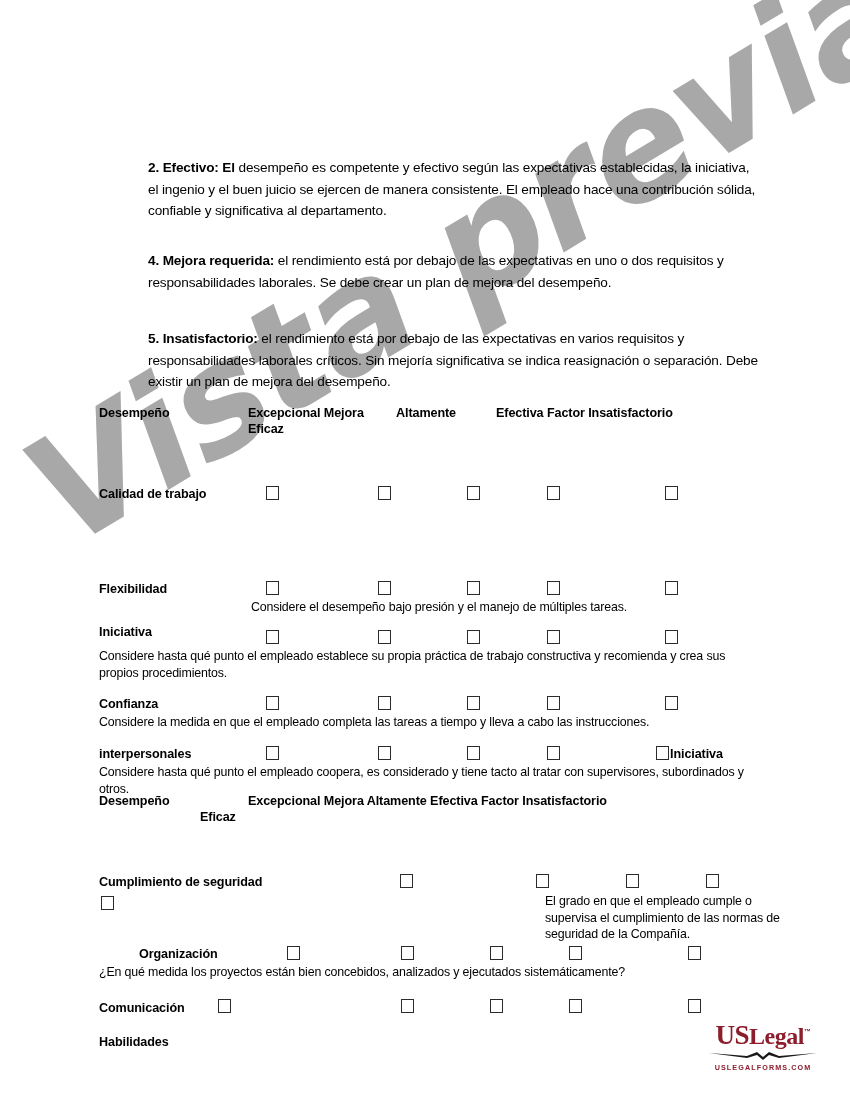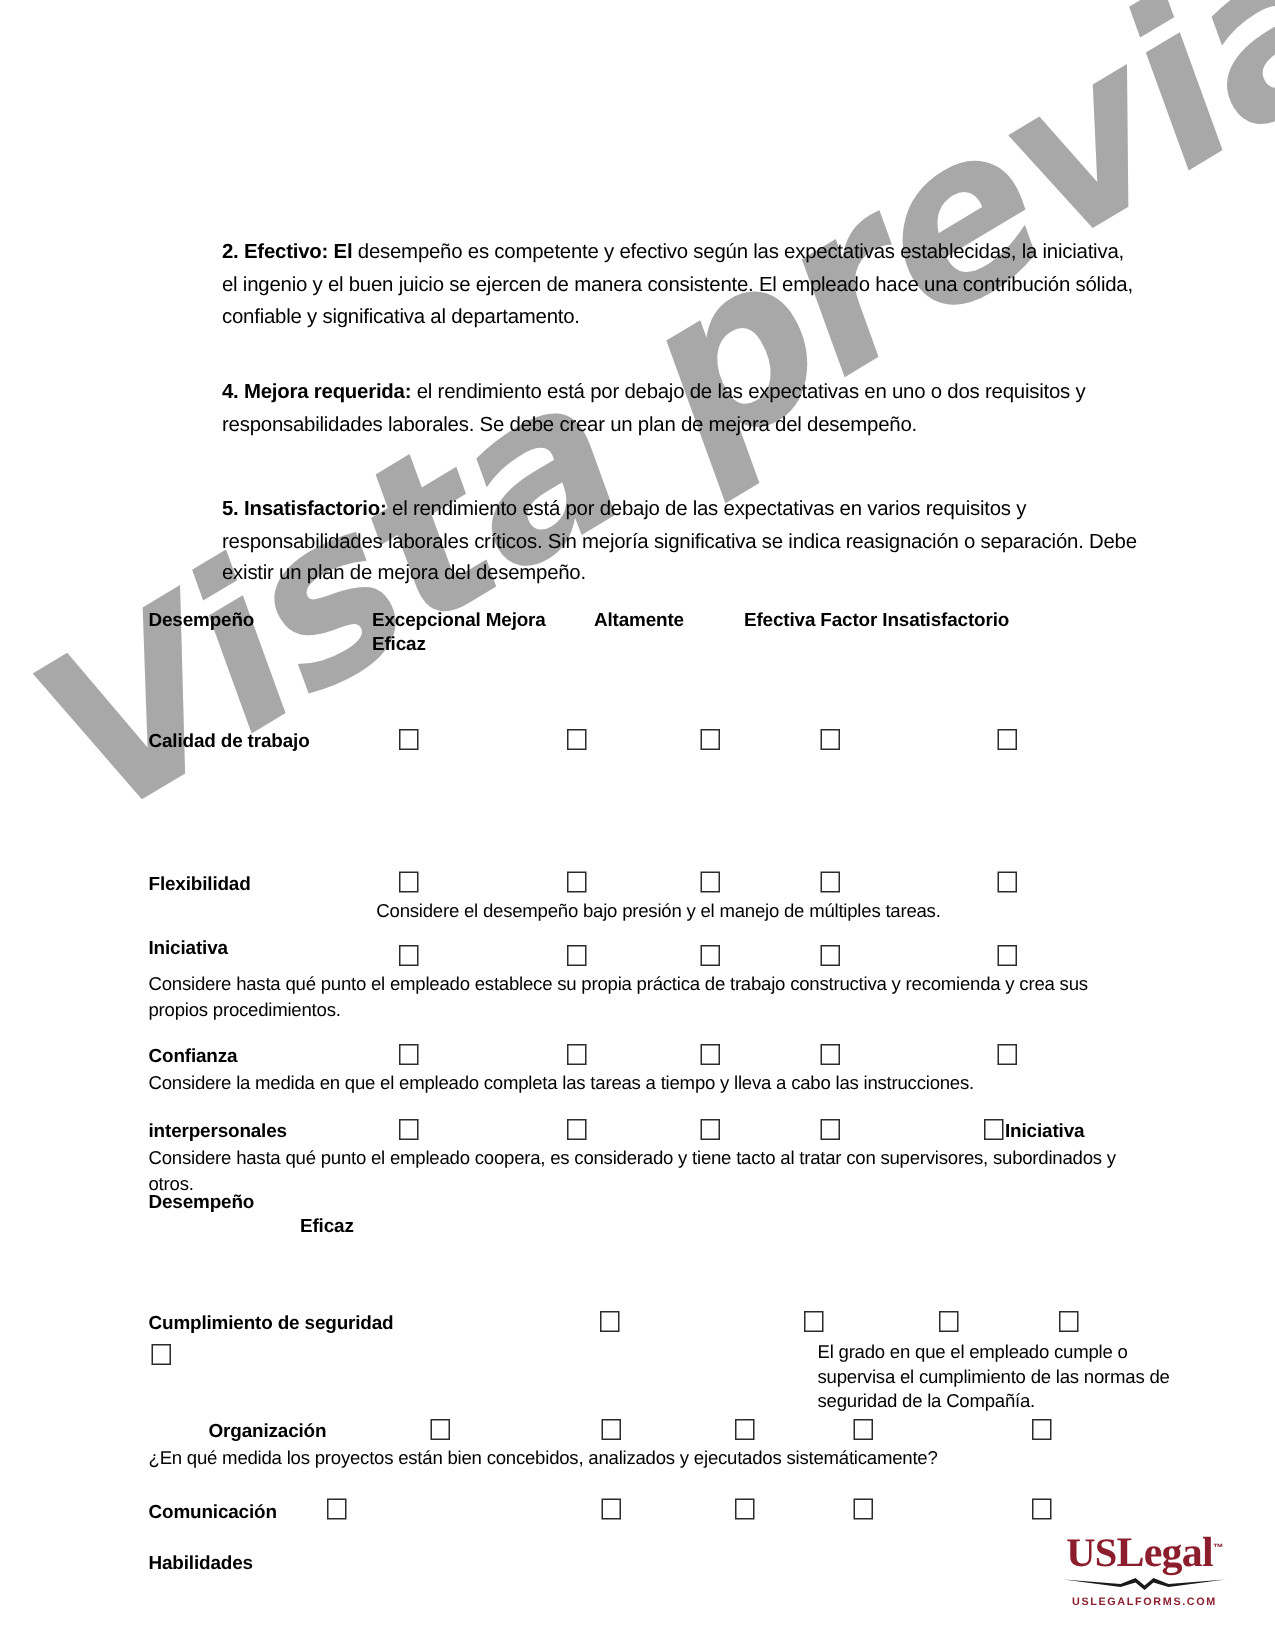--- a/index.html
+++ b/index.html
@@ -129,21 +129,21 @@
   }
   #logo-word {
     font-family: "Liberation Serif", serif;
     font-weight: 700;
     font-size: 27px;
     line-height: 28px;
     color: #8c1d2c;
     letter-spacing: -0.5px;
     white-space: nowrap;
   }
-  #logo-word .sm { font-size: 28px; }
+  #logo-word .sm { font-size: 24px; }
   #logo-tm {
     font-size: 7px;
     vertical-align: super;
     font-family: "Liberation Sans", sans-serif;
     font-weight: 700;
   }
   #logo-eagle {
     height: 13px;
     margin-top: -1px;
     position: relative;
@@ -241,20 +241,21 @@
         <div class="cbox" style="left:448px; top:261px;"></div>
         <div class="cbox" style="left:557px; top:261px;"></div>
         <div class="trail-label" style="left:571px; top:262px;">Iniciativa</div>
       </div>
     </div>
 
     <div class="tbl" style="left:99px; top:793px;">
 
       <div class="hdr-row">
         <div class="hdr-cell" style="left:0px; top:0px;">Desempeño</div>
+        <div class="hdr-cell" style="left:149px; top:0px;">Excepcional Mejora Altamente Efectiva Factor Insatisfactorio</div>
         <div class="hdr-cell" style="left:101px; top:16px;">Eficaz</div>
       </div>
 
       <div class="crit-row">
         <div class="crit-label" style="top:48px;">Cumplimiento de seguridad</div>
         <div class="cbox" style="left:301px; top:47px;"></div>
         <div class="cbox" style="left:437px; top:47px;"></div>
         <div class="cbox" style="left:527px; top:47px;"></div>
         <div class="cbox" style="left:607px; top:47px;"></div>
         <div class="cbox" style="left:2px; top:69px;"></div>

